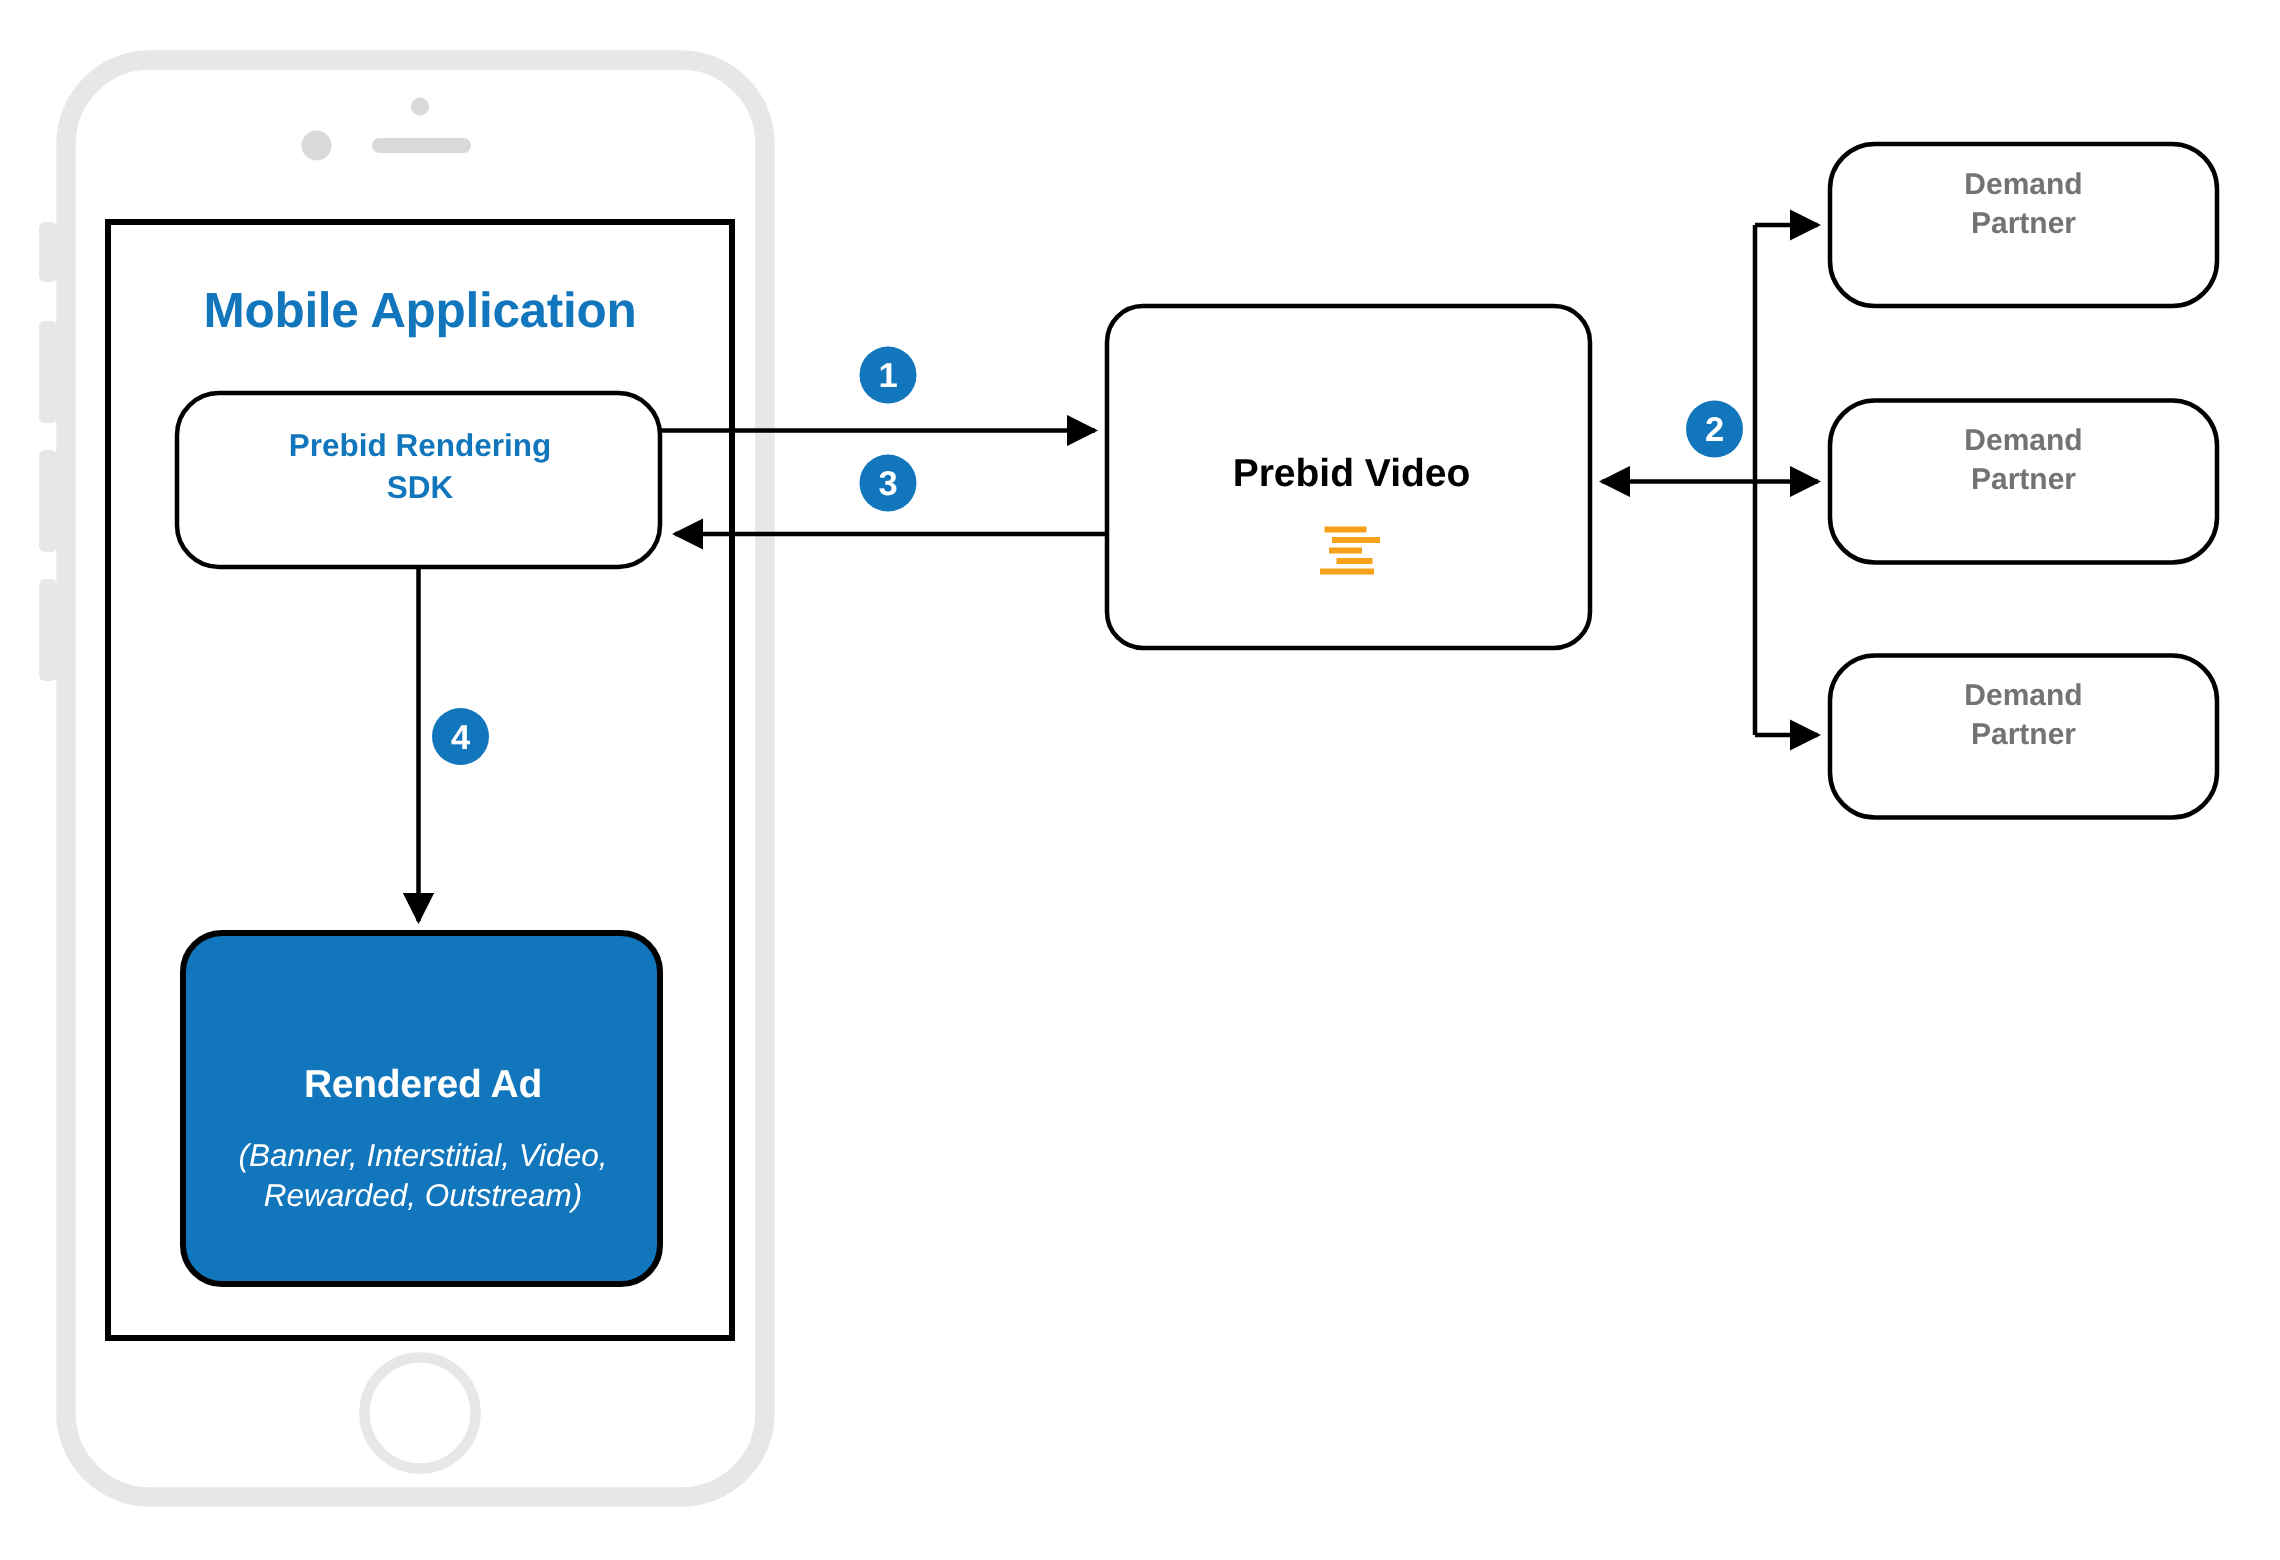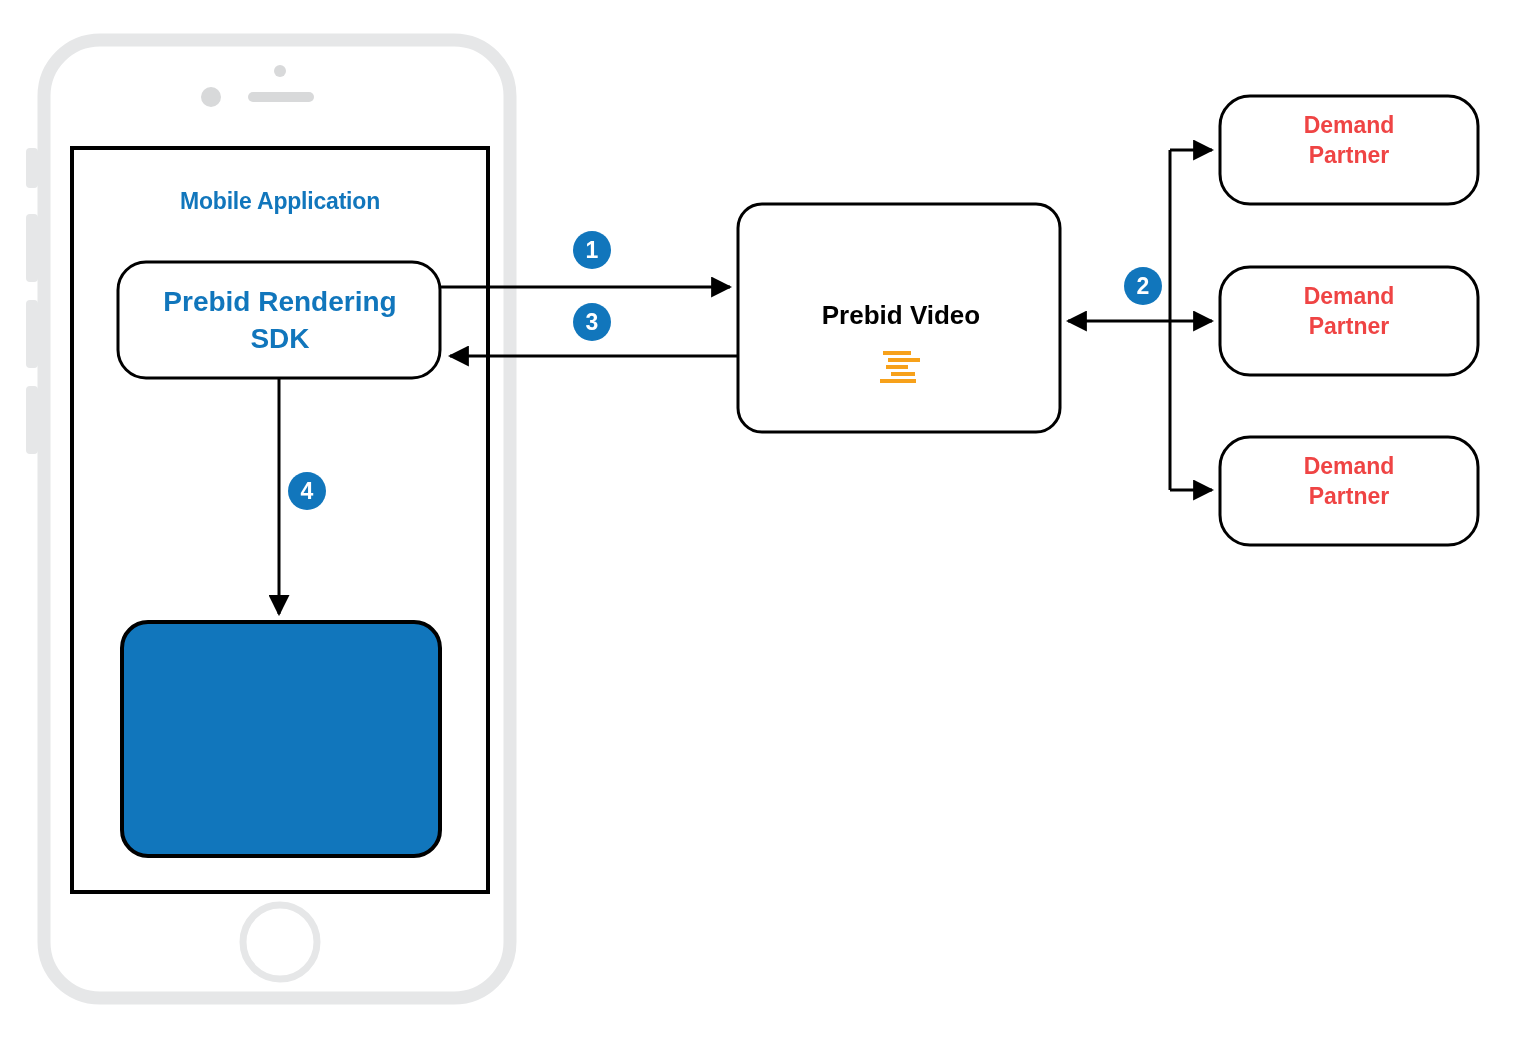--- a/index.html
+++ b/index.html
@@ -32,31 +32,31 @@
     position: absolute;
     text-align: center;
     line-height: 1.18;
     white-space: pre-line;
   }
 
   .app-title {
     left: 80px;
     top: 188px;
     width: 400px;
-    font-size: 23px;
+    font-size: 33px;
     font-weight: bold;
     color: #1176BC;
     letter-spacing: -0.2px;
   }
 
   .sdk-title {
     left: 128px;
     top: 284px;
     width: 304px;
-    font-size: 28px;
+    font-size: 21px;
     font-weight: bold;
     color: #1176BC;
     line-height: 1.32;
   }
 
   .server-title {
     left: 748px;
     top: 300px;
     width: 306px;
     font-size: 26px;
@@ -79,23 +79,23 @@
   .ad-title .ad-sub {
     display: block;
     font-size: 21px;
     font-style: italic;
     line-height: 1.28;
     margin-top: 2px;
   }
 
   .dp-title {
     width: 250px;
-    font-size: 23px;
-    font-weight: bold;
-    color: #ef4444;
+    font-size: 20px;
+    font-weight: bold;
+    color: #737373;
     line-height: 1.32;
   }
   .dp1 { left: 1224px; top: 110px; }
   .dp2 { left: 1224px; top: 281px; }
   .dp3 { left: 1224px; top: 451px; }
 
   
   .badge {
     position: absolute;
     width: 38px;
@@ -188,20 +188,25 @@
     <path d="M 1170 150 L 1170 490" fill="none" stroke="#000000" stroke-width="3"></path>
     <path d="M 1170 150 L 1212 150" fill="none" stroke="#000000" stroke-width="3" marker-end="url(#ah)"></path>
     <path d="M 1170 490 L 1212 490" fill="none" stroke="#000000" stroke-width="3" marker-end="url(#ah)"></path>
   </svg>
 
   <div class="lbl app-title">Mobile Application</div>
 
   <div class="lbl sdk-title">Prebid Rendering
 SDK</div>
 
+  <div class="lbl ad-title">
+    <span class="ad-main">Rendered Ad</span>
+    <span class="ad-sub">(Banner, Interstitial, Video,
+Rewarded, Outstream)</span>
+  </div>
 
   <div class="lbl server-title">Prebid Video</div>
 
   <div class="prebid-mark">
     <i></i>
       <i></i>
       <i></i>
       <i></i>
       <i></i>
   </div>

